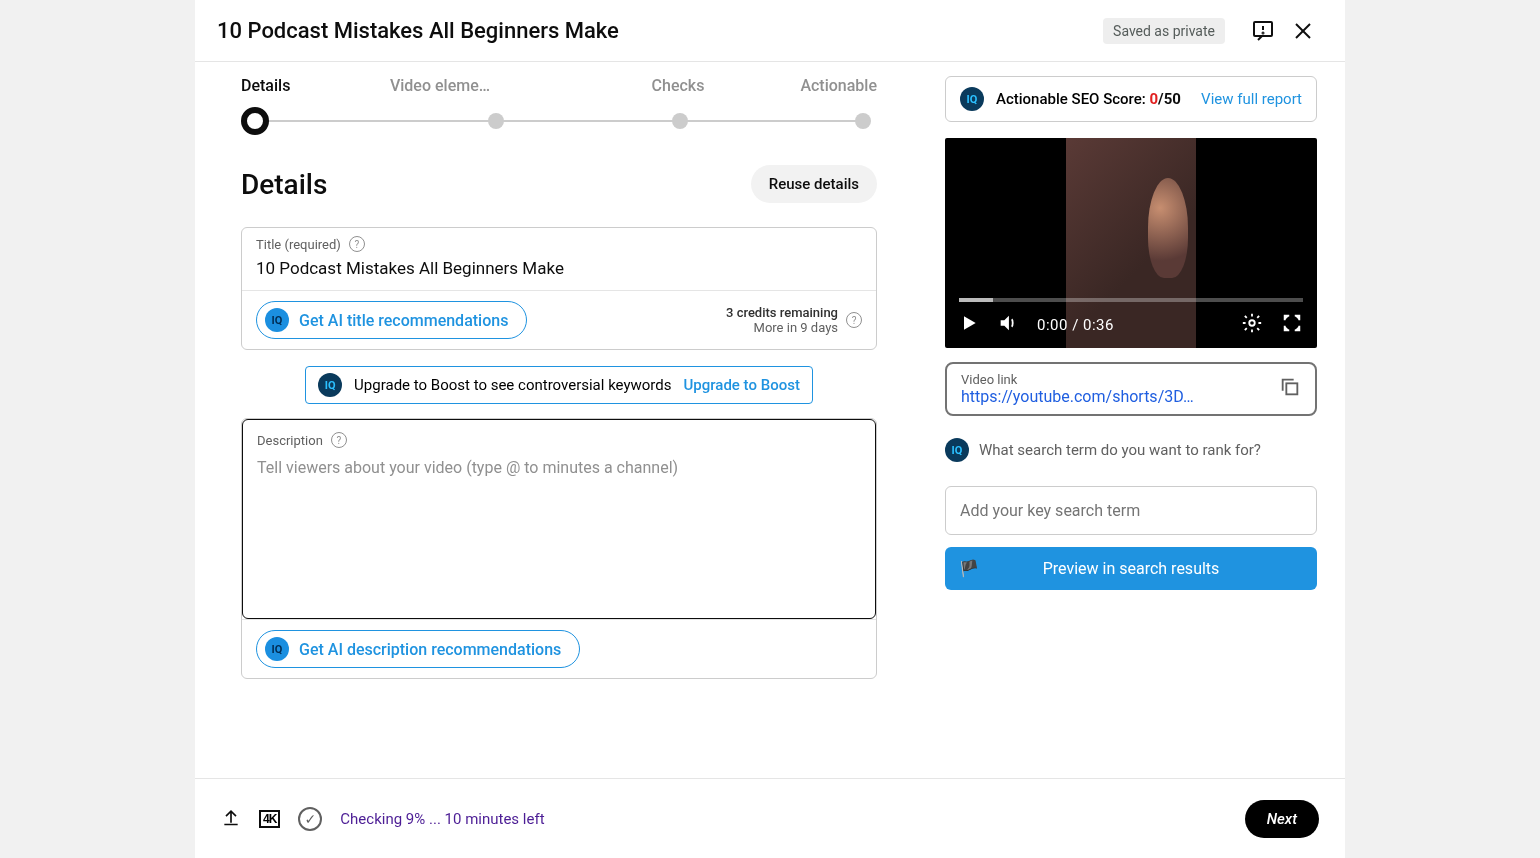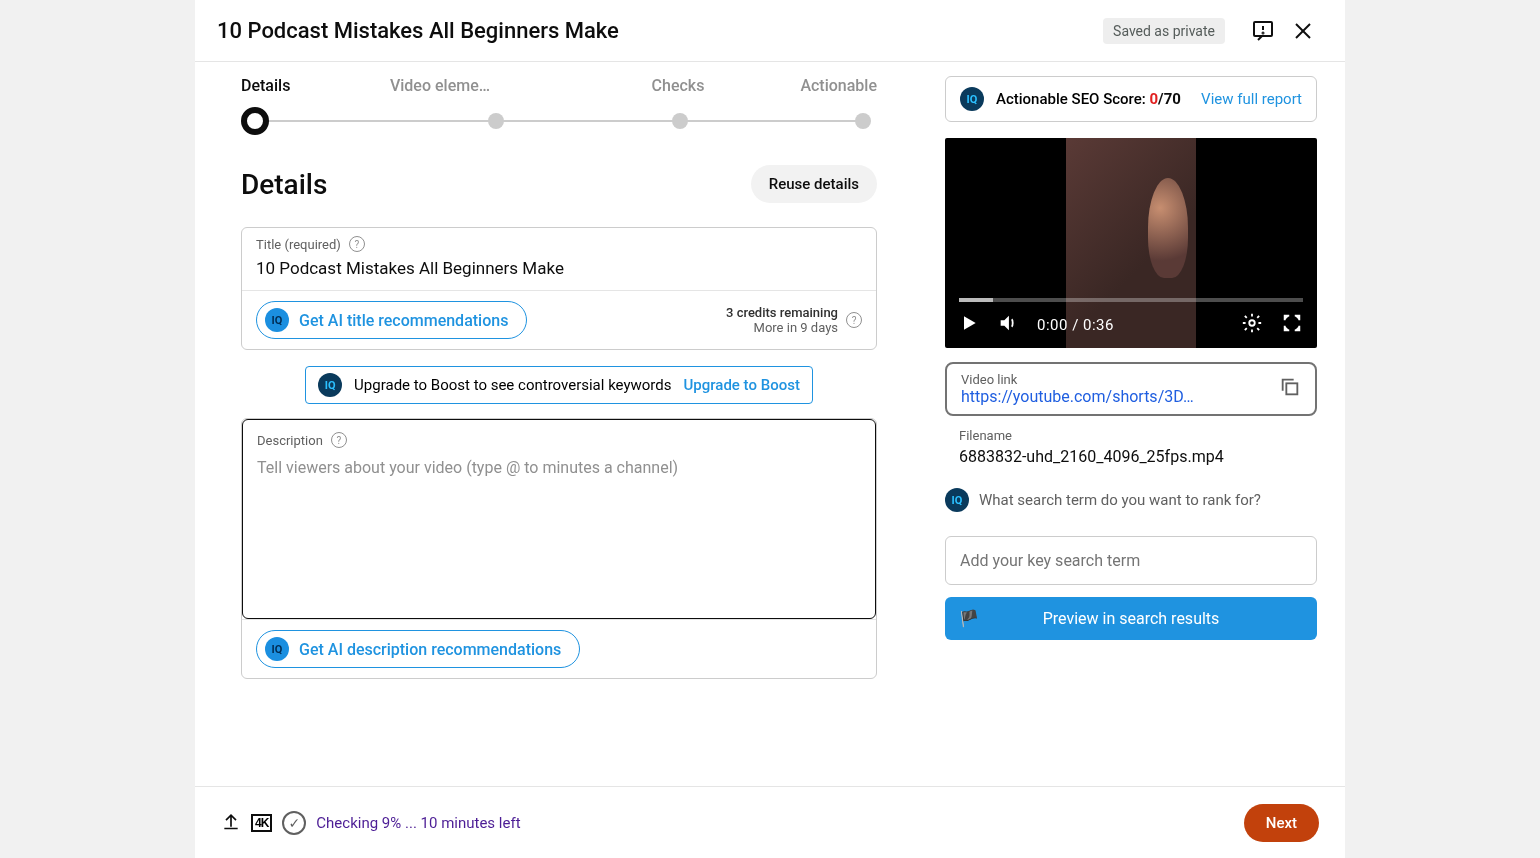--- a/index.html
+++ b/index.html
@@ -68,23 +68,23 @@
   .info-link { color:#1f5ee0; font-size:16px; max-width:270px; white-space:nowrap; overflow:hidden; text-overflow:ellipsis;}
   .copy-ic { margin-left:auto; cursor:pointer;}
   .plain { padding:12px 14px 0 14px;}
   .plain .info-label{margin-bottom:4px;}
   .plain .info-value{font-size:16px; color:#0d0d0d;}
   .search-row { display:flex; align-items:center; gap:10px; margin-top:22px; font-size:15px; color:#606060;}
   .search-input { width:100%; border:1px solid #ccc; border-radius:6px; padding:14px 14px; font-size:16px; margin-top:24px;}
   .preview-btn { width:100%; margin-top:12px; background:#1f93e0; color:#fff; border:none; border-radius:6px; padding:12px 0; font-size:16px; display:flex; align-items:center; justify-content:center; gap:10px; cursor:pointer; position:relative;}
   .preview-btn .flag{position:absolute; left:14px;}
   
-  .footer { height:72px; border-top:1px solid #e5e5e5; display:flex; align-items:center; padding:0 26px; gap:10px;}
+  .footer { height:80px; border-top:1px solid #e5e5e5; display:flex; align-items:center; padding:0 26px; gap:18px;}
   .footer-status { color:#4c1d95; font-size:15px;}
-  .next-btn { margin-left:auto; background:#c2410c; color:#fff; border:none; border-radius:22px; padding:10px 22px; font-size:15px; font-weight:500; cursor:pointer;}
+  .next-btn { margin-left:auto; background:#000000; color:#fff; border:none; border-radius:22px; padding:10px 22px; font-size:15px; font-weight:500; cursor:pointer;font-style:italic;}
   .ic4k { font-family: "Arial Black", sans-serif; font-size:12px; font-weight:900; border:2px solid #0d0d0d; padding:0 2px; letter-spacing:-1px;}
   .check-ic { width:24px; height:24px; border:2px solid #606060; border-radius:50%; display:flex; align-items:center; justify-content:center;}
   .check-ic::after{content:"✓"; color:#606060; font-size:14px;}
 </style>
 </head>
 <body>
 
 <div class="modal">
 
   <div class="header">
@@ -186,21 +186,21 @@
             <span>Get AI description recommendations</span>
           </div>
         </div>
       </div>
     </div>
 
     <div class="right">
       <div class="seo-panel">
         <span class="brand-circle">IQ</span>
         <span>
-          <span style="font-weight:500;">Actionable SEO Score: </span><span class="seo-score-red">0</span><span class="seo-score-rest">/70</span>
+          <span style="font-weight:500;">Actionable SEO Score: </span><span class="seo-score-red">0</span><span class="seo-score-rest">/50</span>
         </span>
         <span class="seo-link">View full report</span>
       </div>
 
       
       <div class="player">
         <div class="player-img"></div>
         <div class="player-prog">
             <div class="player-prog-fill"></div>
           </div>
@@ -232,24 +232,20 @@
         </div>
         <span class="copy-ic">
           <svg width="22" height="22" viewBox="0 0 24 24" fill="none" stroke="#606060" stroke-width="2">
               <rect x="8" y="8" width="12" height="12"></rect>
               <path d="M4 16V4h12"></path>
             </svg>
         </span>
       </div>
 
       
-      <div class="plain">
-        <div class="info-label">Filename</div>
-        <div class="info-value">6883832-uhd_2160_4096_25fps.mp4</div>
-      </div>
 
       
       <div class="search-row">
         <span class="brand-circle">IQ</span>
         <span>What search term do you want to rank for?</span>
       </div>
       <input class="search-input" placeholder="Add your key search term" style="">
       <button class="preview-btn">
         <span class="flag">🏴</span>
         <span>Preview in search results</span>

